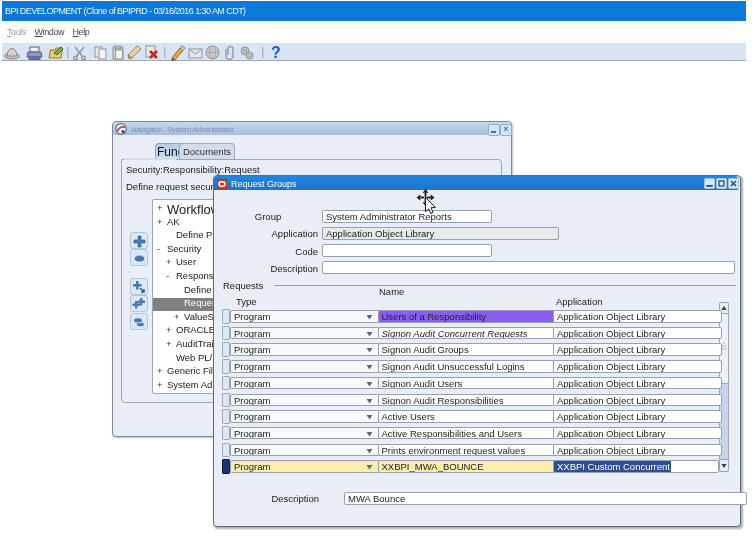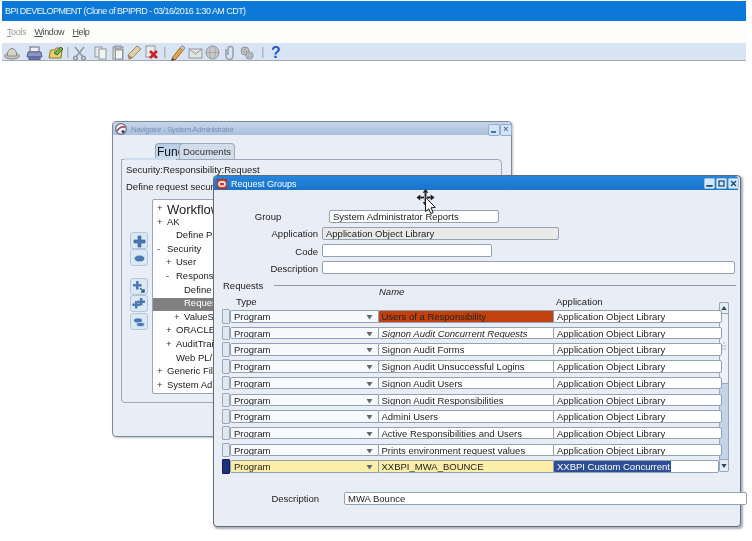--- a/index.html
+++ b/index.html
@@ -135,33 +135,33 @@
 <svg class="abs" style="z-index:5;left:704px;top:177.5px;display:block;" width="35" height="11">
   <rect x="0.5" y="0.5" width="10" height="10" rx="1" fill="#d7e8f7" stroke="#9cc0e0"></rect>
   <rect x="2.3" y="7" width="6.4" height="1.8" fill="#1a4f86"></rect>
   <rect x="12.5" y="0.5" width="10" height="10" rx="1" fill="#d7e8f7" stroke="#9cc0e0"></rect>
   <rect x="15" y="3" width="5" height="5" fill="none" stroke="#1a4f86" stroke-width="1.3"></rect>
   <rect x="24.5" y="0.5" width="10" height="10" rx="1" fill="#d7e8f7" stroke="#9cc0e0"></rect>
   <path d="M27 3 L32 8 M32 3 L27 8" stroke="#1a4f86" stroke-width="1.5" fill="none"></path>
 </svg>
 
 <div class="abs txt" style="z-index:5;left:218px;top:210.5px;width:100px;text-align:center;">Group</div>
-<div class="fld" style="z-index:5;left:322px;top:210px;width:165px;height:11px;margin-left:7px;">System Administrator Reports</div>
+<div class="fld" style="z-index:5;left:322px;top:210px;width:165px;height:11px;">System Administrator Reports</div>
 <div class="abs txt" style="z-index:5;left:218px;top:227.5px;width:100px;text-align:right;">Application</div>
 <div class="fld" style="z-index:5;left:322px;top:227px;width:232px;height:11px;background:#e9e9e8;">Application Object Library</div>
 <div class="abs txt" style="z-index:5;left:218px;top:245.5px;width:100px;text-align:right;">Code</div>
 <div class="fld" style="z-index:5;left:322px;top:244px;width:165px;height:11px;"></div>
 <div class="abs txt" style="z-index:5;left:218px;top:262.5px;width:100px;text-align:right;">Description</div>
 <div class="fld" style="z-index:5;left:322px;top:261px;width:408px;height:11px;"></div>
 
 <div class="abs txt" style="z-index:5;left:223px;top:280px;">Requests</div>
 <div class="abs" style="z-index:5;left:274px;top:285px;width:462px;height:1px;background:#8e9cae;"></div>
 
 <div class="abs txt" style="z-index:5;left:236px;top:295.5px;">Type</div>
-<div class="abs txt" style="z-index:5;left:379px;top:286px;font-style:italic;">Name</div>
+<div class="abs txt" style="z-index:5;left:379px;top:286px;">Name</div>
 <div class="abs txt" style="z-index:5;left:556px;top:295.5px;">Application</div>
 
 <div id="grid"></div>
 
 <div class="abs" style="z-index:5;left:719px;top:302px;width:8px;height:168px;background:#c3d4e9;border:1px solid #9aa8bc;border-radius:2px;"></div>
 <div class="abs" style="z-index:5;left:719px;top:302px;width:8px;height:11px;background:#e4ecf6;border:1px solid #9aa8bc;border-radius:2px;">
   <svg width="8" height="11" style="display:block">
       <path d="M4 3 L6.7 7 L1.3 7 Z" fill="#3a4654"></path>
     </svg>
   </div>
@@ -245,35 +245,35 @@
         <ellipse cx="7" cy="6.5" rx="4" ry="2.2" fill="#4a7ab5"></ellipse>
         <ellipse cx="9.5" cy="10.5" rx="4" ry="2.2" fill="#4a7ab5" stroke="#dce8f4" stroke-width="0.8"></ellipse>
       </svg></div>
   </div>
 <div style="position: absolute; left: 0px; top: 0px; z-index: 6;">
     <div class="abs" style="left:221.5px;top:309px;width:6px;height:12.5px;background:#dfe7f2;border:1px solid #9aa8bc;border-radius:1px;"></div>
     <div class="fld" style="left:230px;top:310px;width:145px;height:10.5px;background:#f7fafc;">Program</div>
     <svg class="abs" style="left:366px;top:314px;" width="7" height="6">
       <path d="M0.5 1 L6.5 1 L3.5 5.5 Z" fill="#5d6874"></path>
     </svg>
-    <div class="fld" style="left:377.5px;top:310px;width:172px;height:10.5px;background:#c2410c;">Users of a Responsibility</div>
+    <div class="fld" style="left:377.5px;top:310px;width:172px;height:10.5px;background:#8b5cf6;">Users of a Responsibility</div>
     <div class="fld" style="left:553px;top:310px;width:164px;height:10.5px;">Application Object Library</div>
     <div class="abs" style="left:221.5px;top:325.7px;width:6px;height:12.5px;background:#dfe7f2;border:1px solid #9aa8bc;border-radius:1px;"></div>
     <div class="fld" style="left:230px;top:326.7px;width:145px;height:10.5px;background:#f7fafc;">Program</div>
     <svg class="abs" style="left:366px;top:330.7px;" width="7" height="6">
       <path d="M0.5 1 L6.5 1 L3.5 5.5 Z" fill="#5d6874"></path>
     </svg>
     <div class="fld" style="left:377.5px;top:326.7px;width:172px;height:10.5px;background:#ffffff;font-style:italic;">Signon Audit Concurrent Requests</div>
     <div class="fld" style="left:553px;top:326.7px;width:164px;height:10.5px;">Application Object Library</div>
     <div class="abs" style="left:221.5px;top:342.4px;width:6px;height:12.5px;background:#dfe7f2;border:1px solid #9aa8bc;border-radius:1px;"></div>
     <div class="fld" style="left:230px;top:343.4px;width:145px;height:10.5px;background:#f7fafc;">Program</div>
     <svg class="abs" style="left:366px;top:347.4px;" width="7" height="6">
       <path d="M0.5 1 L6.5 1 L3.5 5.5 Z" fill="#5d6874"></path>
     </svg>
-    <div class="fld" style="left:377.5px;top:343.4px;width:172px;height:10.5px;background:#ffffff;">Signon Audit Forms</div>
+    <div class="fld" style="left:377.5px;top:343.4px;width:172px;height:10.5px;background:#ffffff;">Signon Audit Groups</div>
     <div class="fld" style="left:553px;top:343.4px;width:164px;height:10.5px;">Application Object Library</div>
     <div class="abs" style="left:221.5px;top:359.1px;width:6px;height:12.5px;background:#dfe7f2;border:1px solid #9aa8bc;border-radius:1px;"></div>
     <div class="fld" style="left:230px;top:360.1px;width:145px;height:10.5px;background:#f7fafc;">Program</div>
     <svg class="abs" style="left:366px;top:364.1px;" width="7" height="6">
       <path d="M0.5 1 L6.5 1 L3.5 5.5 Z" fill="#5d6874"></path>
     </svg>
     <div class="fld" style="left:377.5px;top:360.1px;width:172px;height:10.5px;background:#ffffff;">Signon Audit Unsuccessful Logins</div>
     <div class="fld" style="left:553px;top:360.1px;width:164px;height:10.5px;">Application Object Library</div>
     <div class="abs" style="left:221.5px;top:375.8px;width:6px;height:12.5px;background:#dfe7f2;border:1px solid #9aa8bc;border-radius:1px;"></div>
     <div class="fld" style="left:230px;top:376.8px;width:145px;height:10.5px;background:#f7fafc;">Program</div>
@@ -287,21 +287,21 @@
     <svg class="abs" style="left:366px;top:397.5px;" width="7" height="6">
       <path d="M0.5 1 L6.5 1 L3.5 5.5 Z" fill="#5d6874"></path>
     </svg>
     <div class="fld" style="left:377.5px;top:393.5px;width:172px;height:10.5px;background:#ffffff;">Signon Audit Responsibilities</div>
     <div class="fld" style="left:553px;top:393.5px;width:164px;height:10.5px;">Application Object Library</div>
     <div class="abs" style="left:221.5px;top:409.2px;width:6px;height:12.5px;background:#dfe7f2;border:1px solid #9aa8bc;border-radius:1px;"></div>
     <div class="fld" style="left:230px;top:410.2px;width:145px;height:10.5px;background:#f7fafc;">Program</div>
     <svg class="abs" style="left:366px;top:414.2px;" width="7" height="6">
       <path d="M0.5 1 L6.5 1 L3.5 5.5 Z" fill="#5d6874"></path>
     </svg>
-    <div class="fld" style="left:377.5px;top:410.2px;width:172px;height:10.5px;background:#ffffff;">Admini Users</div>
+    <div class="fld" style="left:377.5px;top:410.2px;width:172px;height:10.5px;background:#ffffff;">Active Users</div>
     <div class="fld" style="left:553px;top:410.2px;width:164px;height:10.5px;">Application Object Library</div>
     <div class="abs" style="left:221.5px;top:425.9px;width:6px;height:12.5px;background:#dfe7f2;border:1px solid #9aa8bc;border-radius:1px;"></div>
     <div class="fld" style="left:230px;top:426.9px;width:145px;height:10.5px;background:#f7fafc;">Program</div>
     <svg class="abs" style="left:366px;top:430.9px;" width="7" height="6">
       <path d="M0.5 1 L6.5 1 L3.5 5.5 Z" fill="#5d6874"></path>
     </svg>
     <div class="fld" style="left:377.5px;top:426.9px;width:172px;height:10.5px;background:#ffffff;">Active Responsibilities and Users</div>
     <div class="fld" style="left:553px;top:426.9px;width:164px;height:10.5px;">Application Object Library</div>
     <div class="abs" style="left:221.5px;top:442.6px;width:6px;height:12.5px;background:#dfe7f2;border:1px solid #9aa8bc;border-radius:1px;"></div>
     <div class="fld" style="left:230px;top:443.6px;width:145px;height:10.5px;background:#f7fafc;">Program</div>

